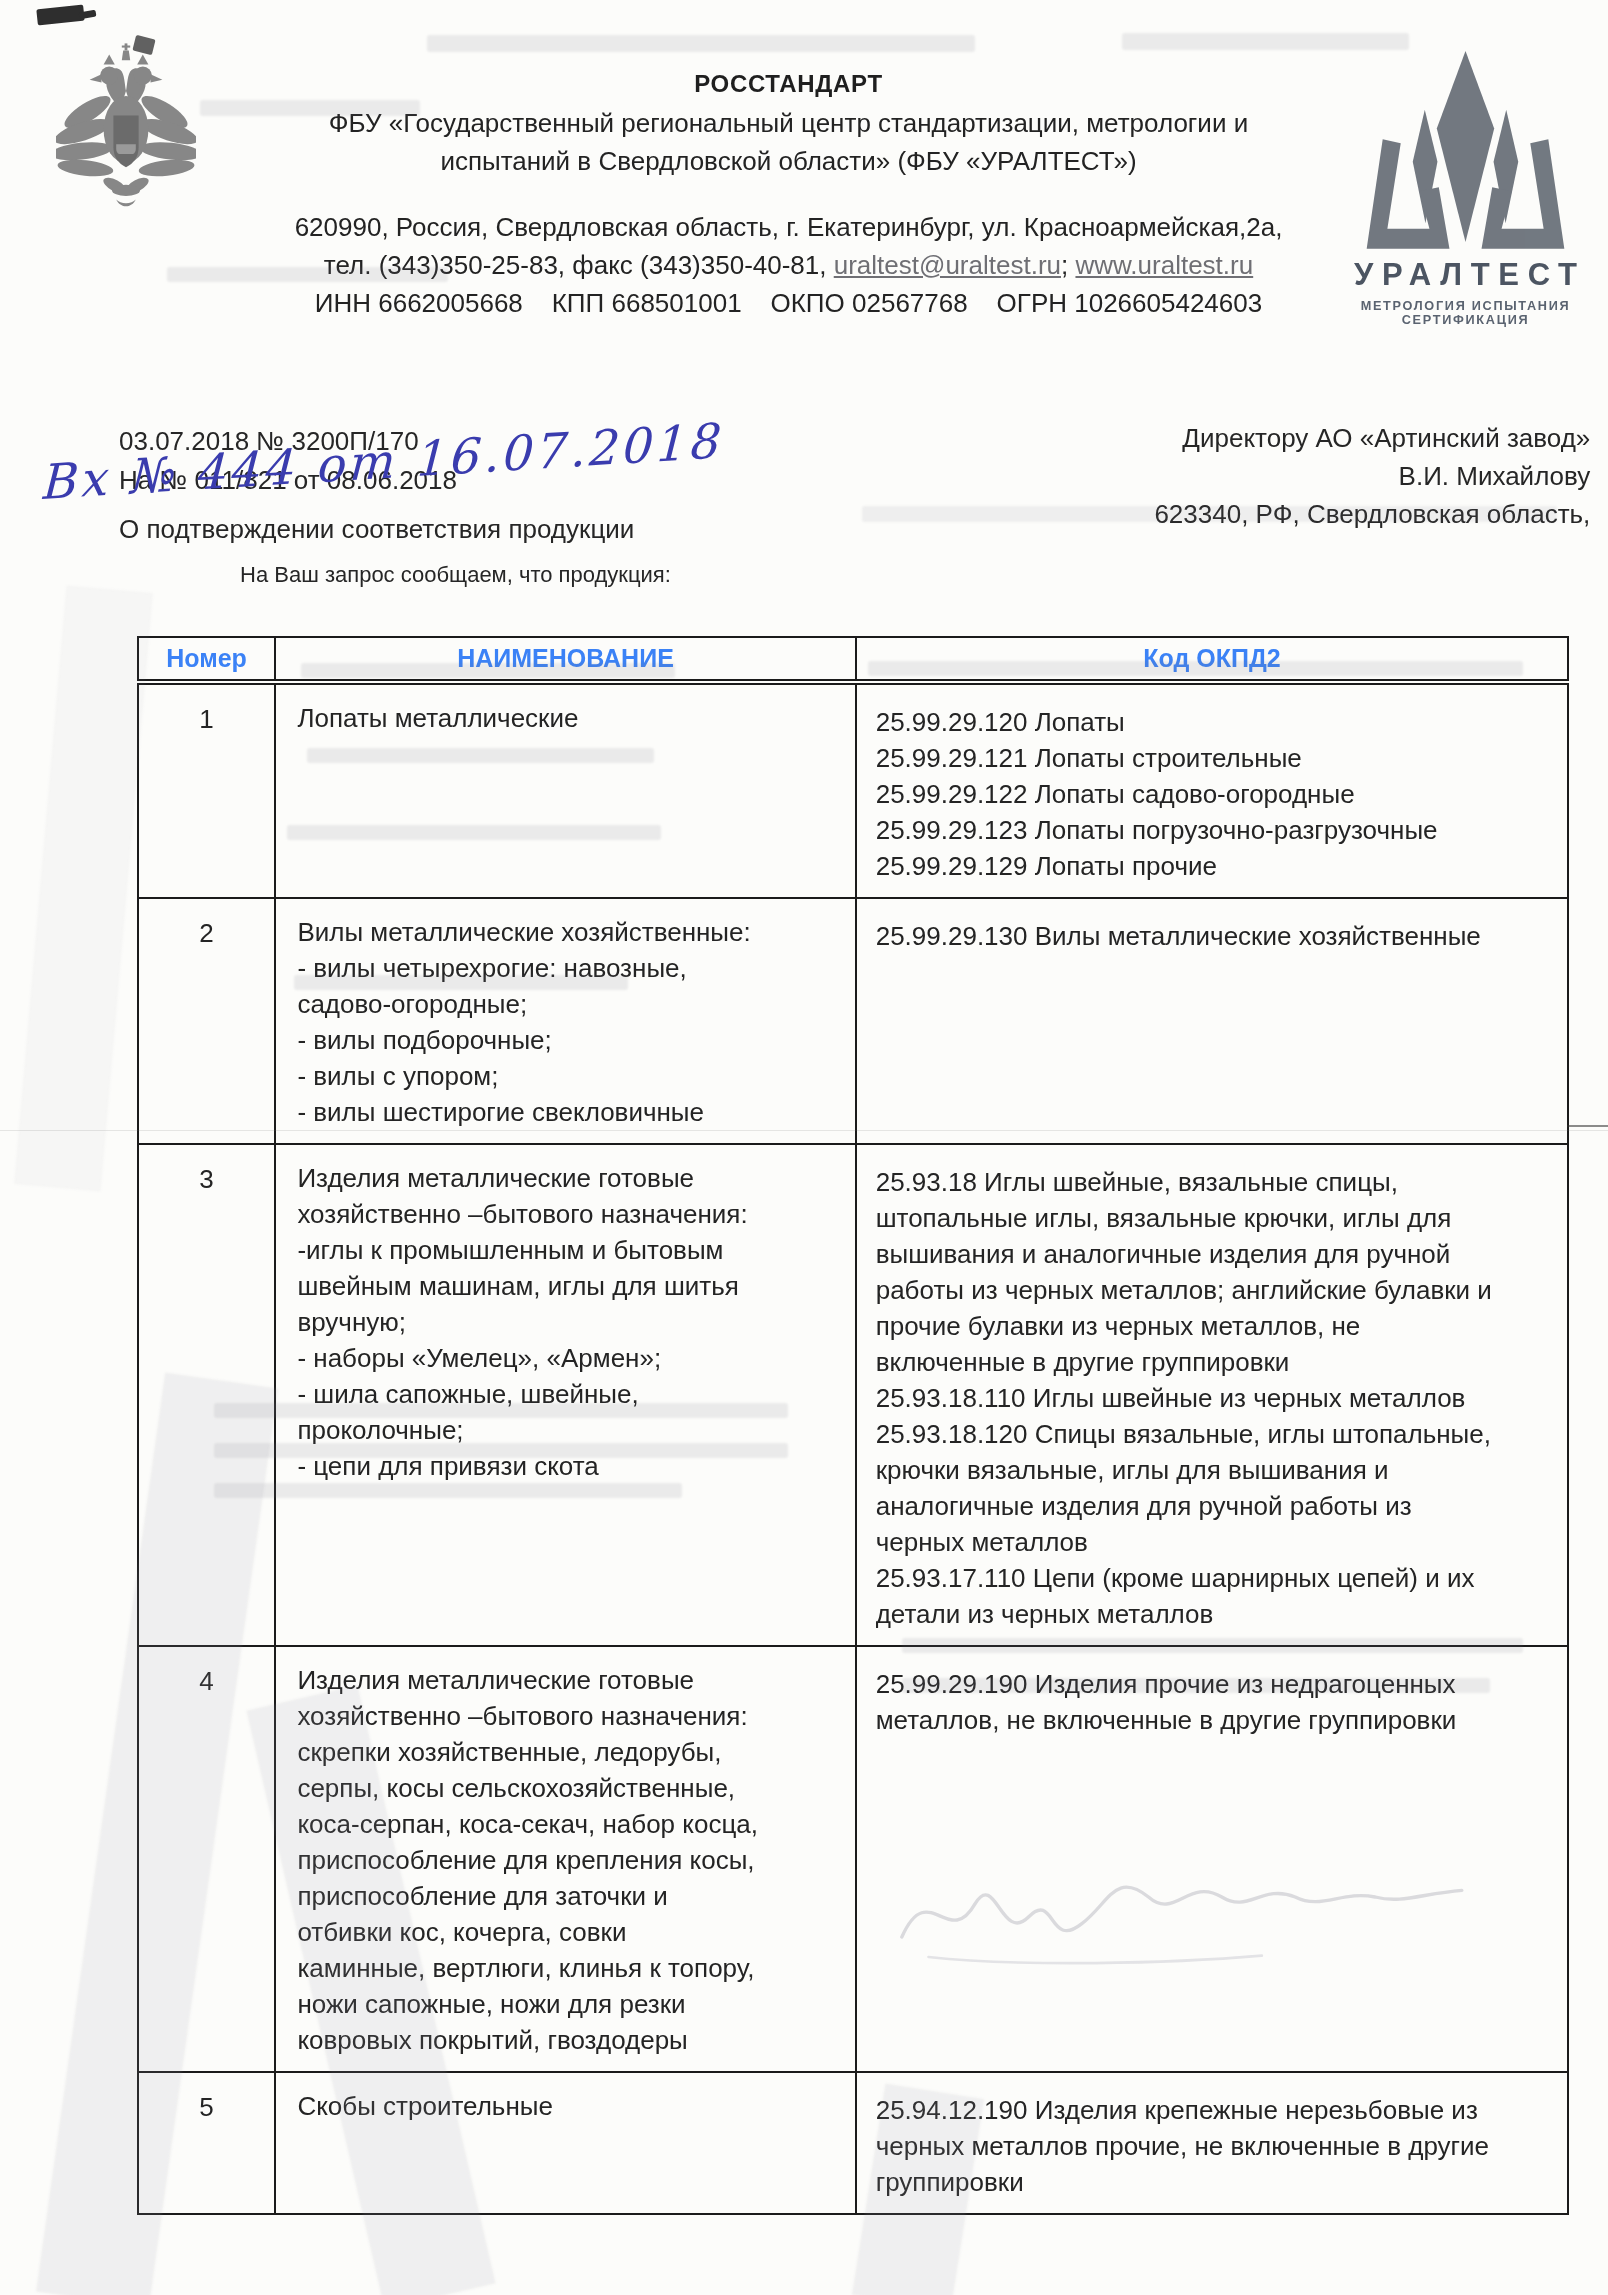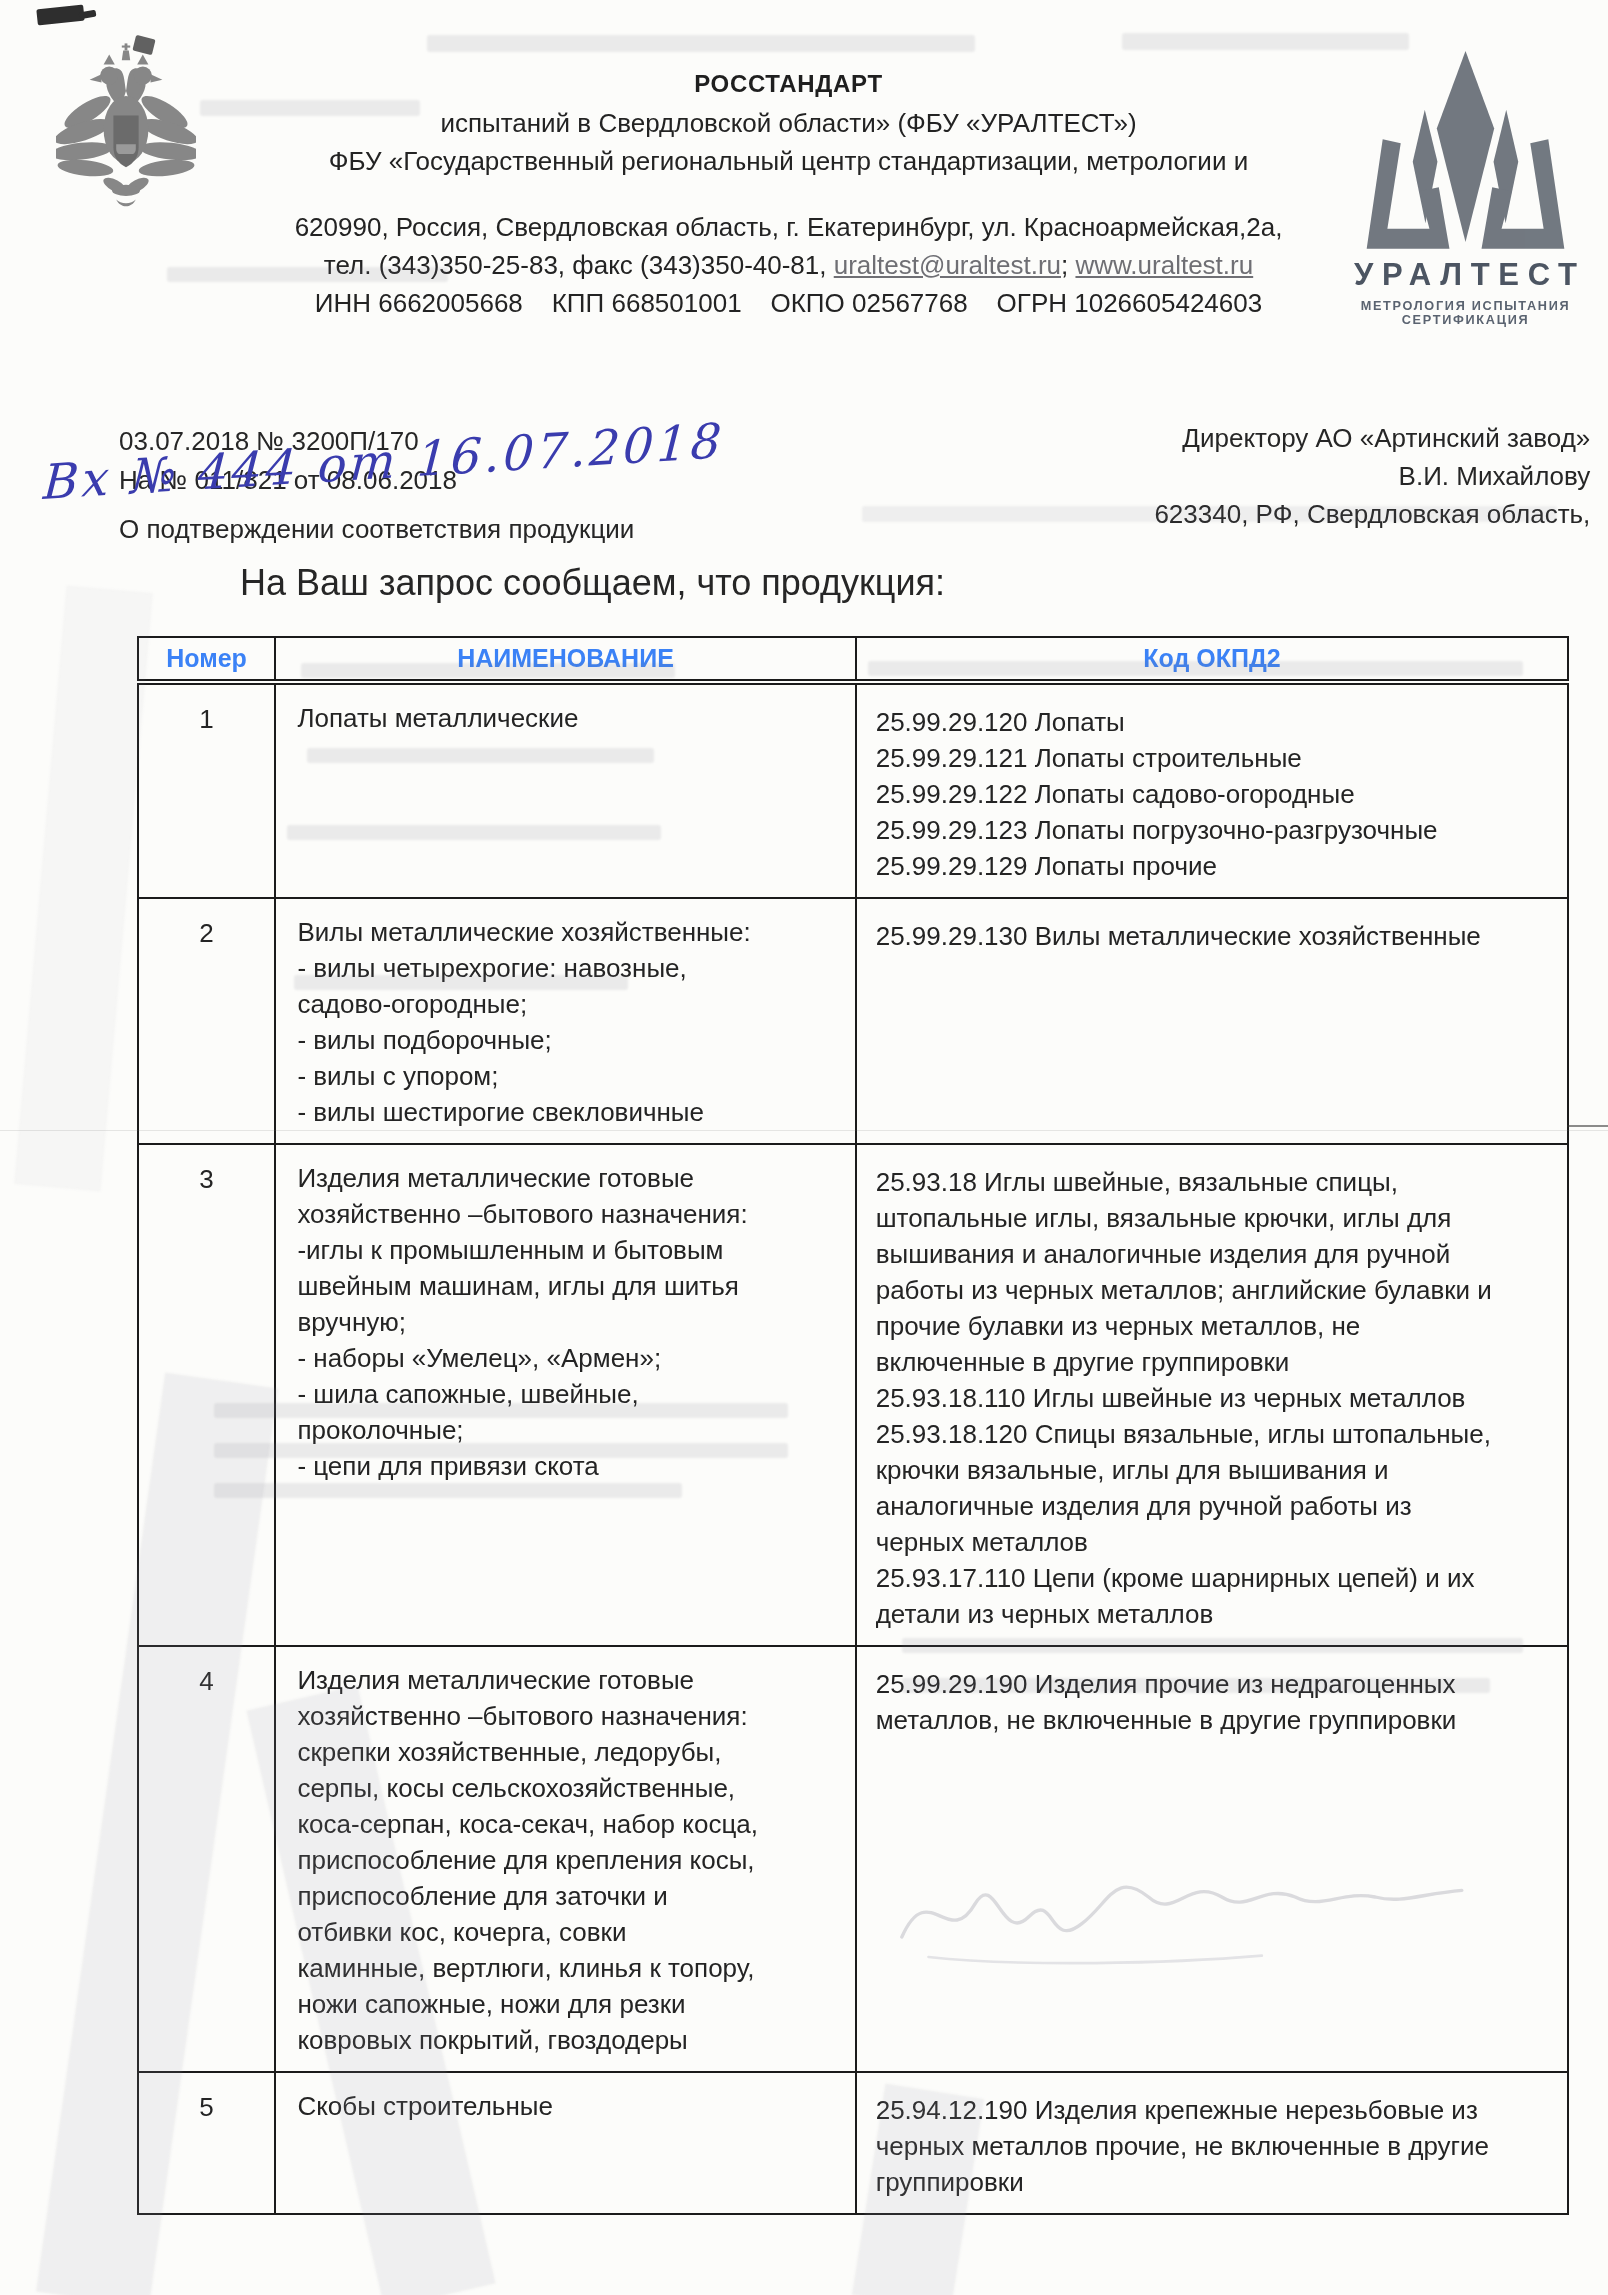--- a/index.html
+++ b/index.html
@@ -26,21 +26,21 @@
   
   .meta{position:absolute;left:119px;top:422px;font-size:26px;line-height:39px;}
   .handwriting{
     position:absolute;left:43px;top:433px;z-index:3;
     font-family:"DejaVu Serif", serif;font-style:italic;
     font-size:48px;color:#3a3cae;letter-spacing:3.3px;white-space:nowrap;
     transform:rotate(-3.5deg) skewX(-7deg);
   }
   .subject{position:absolute;left:119px;top:514px;font-size:26px;}
   .recipient{position:absolute;right:18.7px;top:419px;text-align:right;font-size:26px;line-height:38px;}
-  .intro{position:absolute;left:240px;top:562px;font-size:36px;}
+  .intro{position:absolute;left:240px;top:562px;font-size:22px;}
 
   
   table.products{
     position:absolute;left:137px;top:636px;width:1430px;
     border-collapse:collapse;table-layout:fixed;
     border:2.7px solid #1b1b1b;background:transparent;
   }
   table.products th,table.products td{border:2px solid #1b1b1b;}
   table.products th{
     font-size:25px;font-weight:700;height:39px;vertical-align:middle;text-align:center;
@@ -143,22 +143,22 @@
       <polygon points="86,138 62,302 186,302 170,210 141,216 156,272 93,272 113,144"></polygon>
       <polygon points="334,138 358,302 234,302 250,210 279,216 264,272 327,272 307,144"></polygon>
     </g>
   </svg>
   <div class="logo-name">УРАЛТЕСТ</div>
   <div class="logo-tag">МЕТРОЛОГИЯ ИСПЫТАНИЯ СЕРТИФИКАЦИЯ</div>
 </div>
 
 <div class="letterhead">
   <div class="agency">РОССТАНДАРТ</div>
+  <div class="org">ФБУ «Государственный региональный центр стандартизации, метрологии и</div>
   <div class="org">испытаний в Свердловской области» (ФБУ «УРАЛТЕСТ»)</div>
-  <div class="org">ФБУ «Государственный региональный центр стандартизации, метрологии и</div>
   <div class="addr">620990, Россия, Свердловская область, г. Екатеринбург, ул. Красноармейская,2а,</div>
   <div class="contacts"><span>тел. (343)350-25-83, факс (343)350-40-81, </span><span class="link">uraltest@uraltest.ru</span><span>; </span><span class="link">www.uraltest.ru</span></div>
   <div class="reqs">ИНН 6662005668    КПП 668501001    ОКПО 02567768    ОГРН 1026605424603</div>
 </div>
 
 <div class="meta">
   <div>03.07.2018 № 3200П/170</div>
   <div>На № 011/821 от 08.06.2018</div>
 </div>
 <div class="handwriting">Вх № 444 от 16.07.2018</div>

